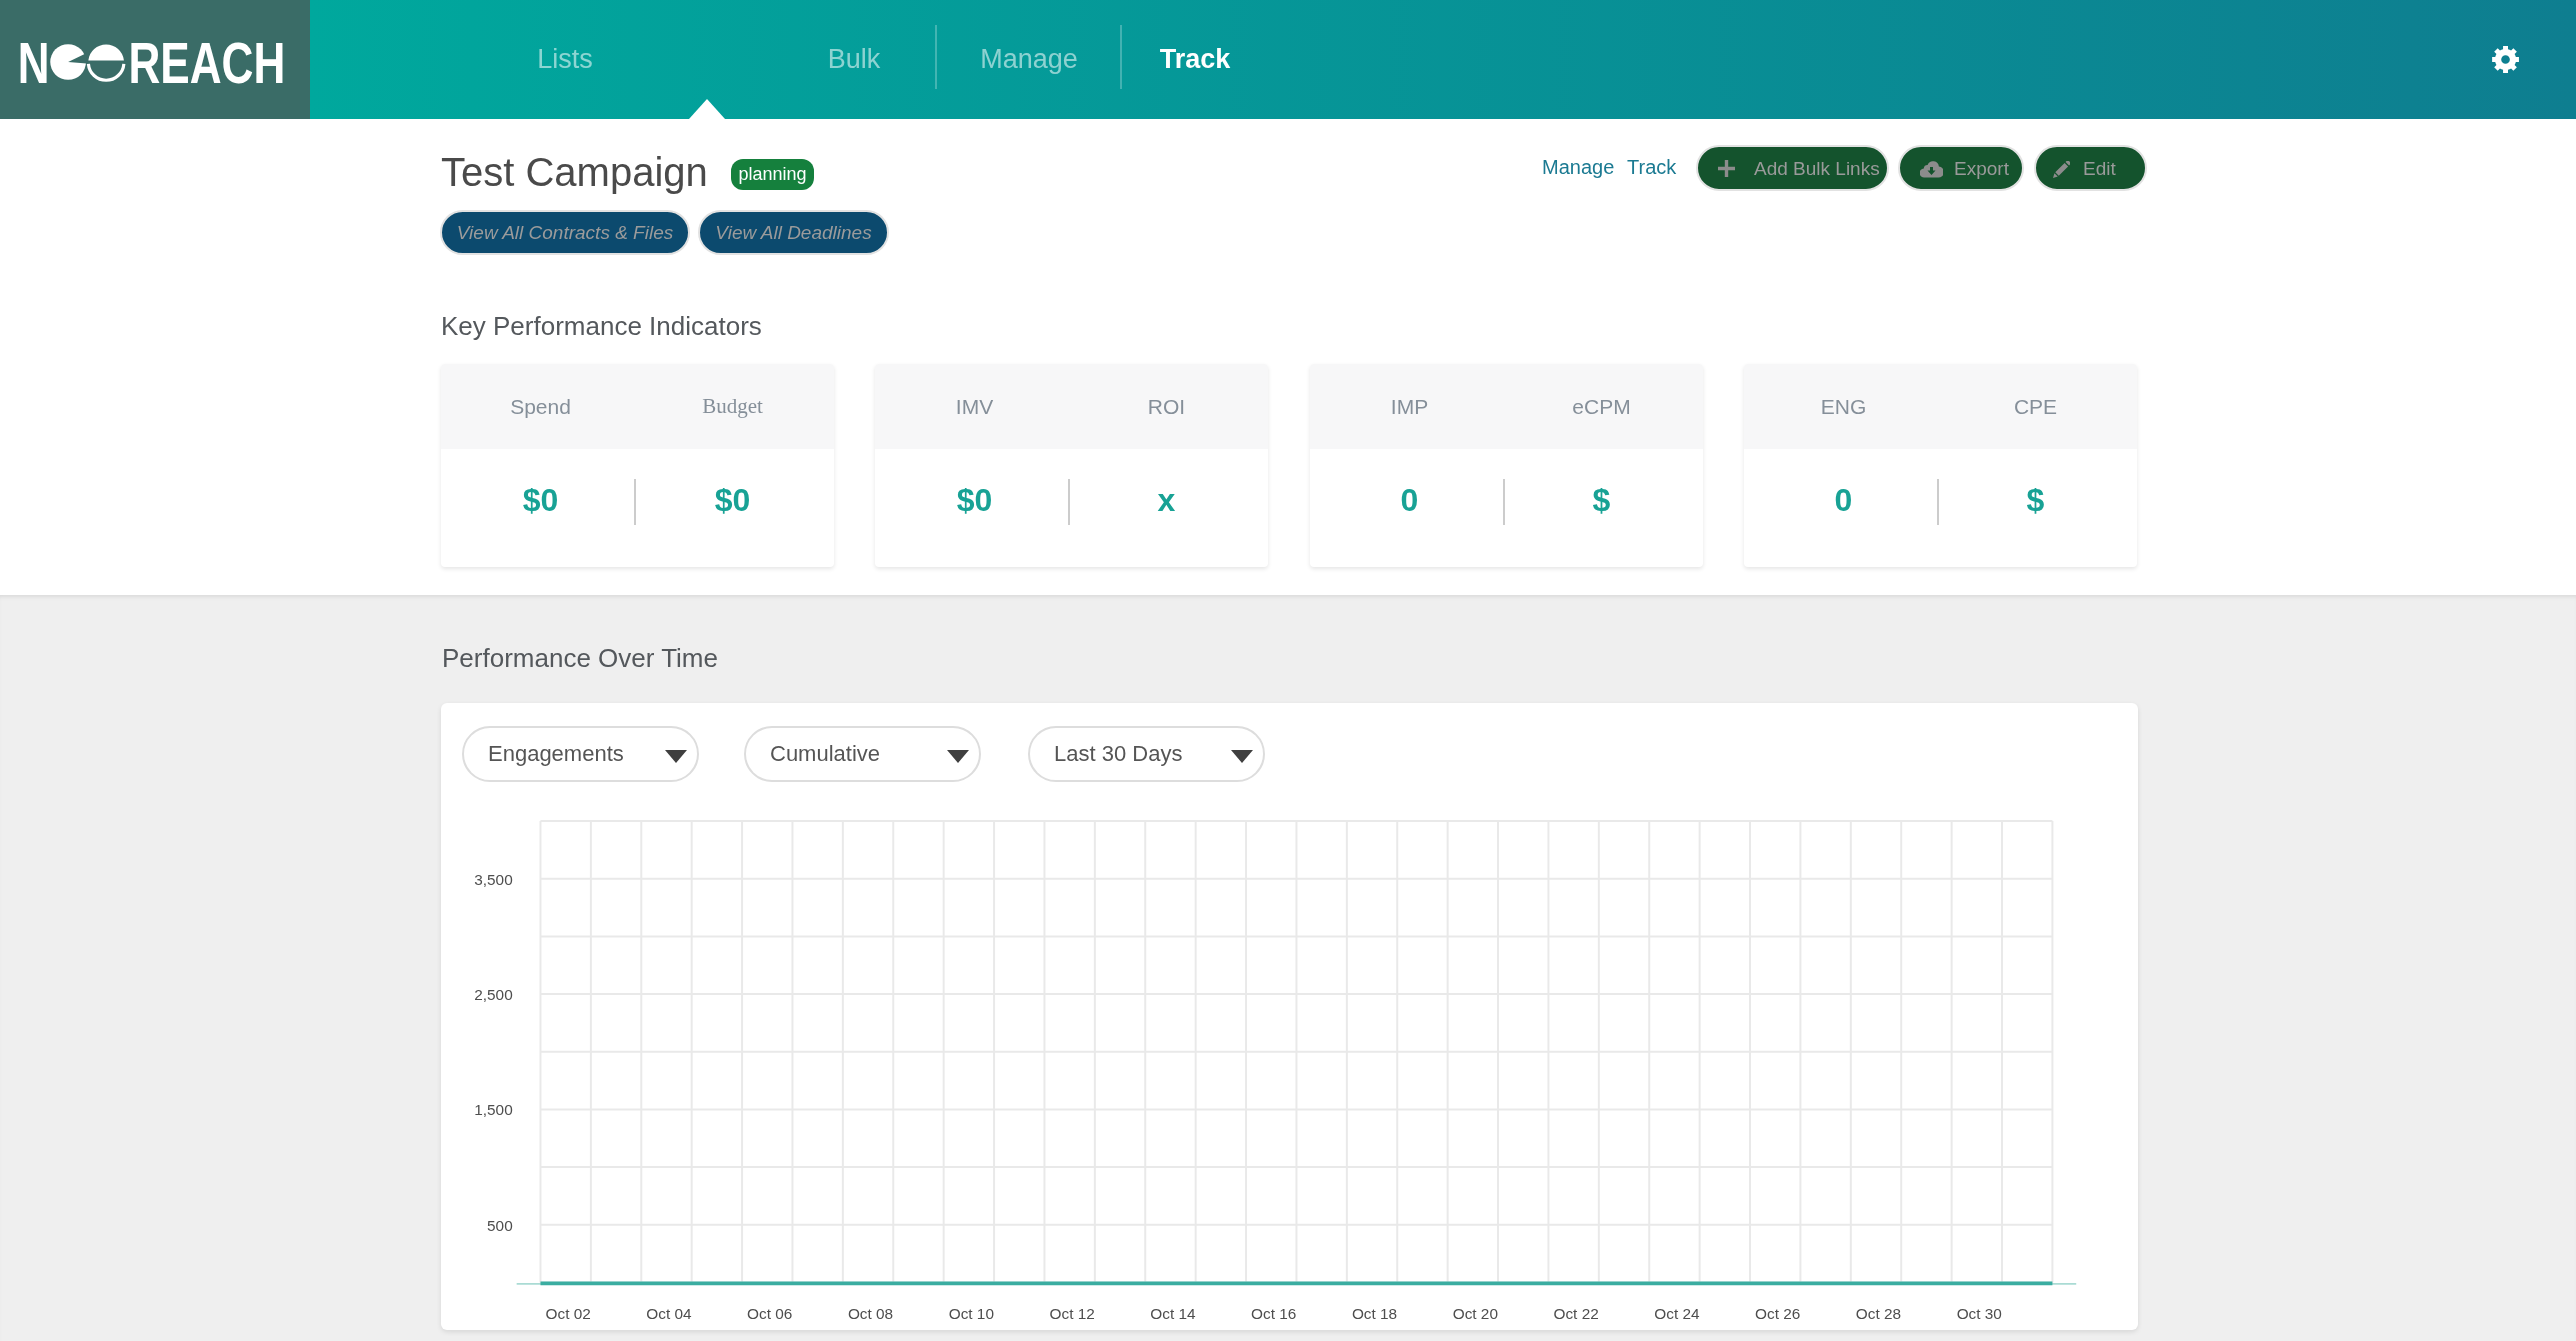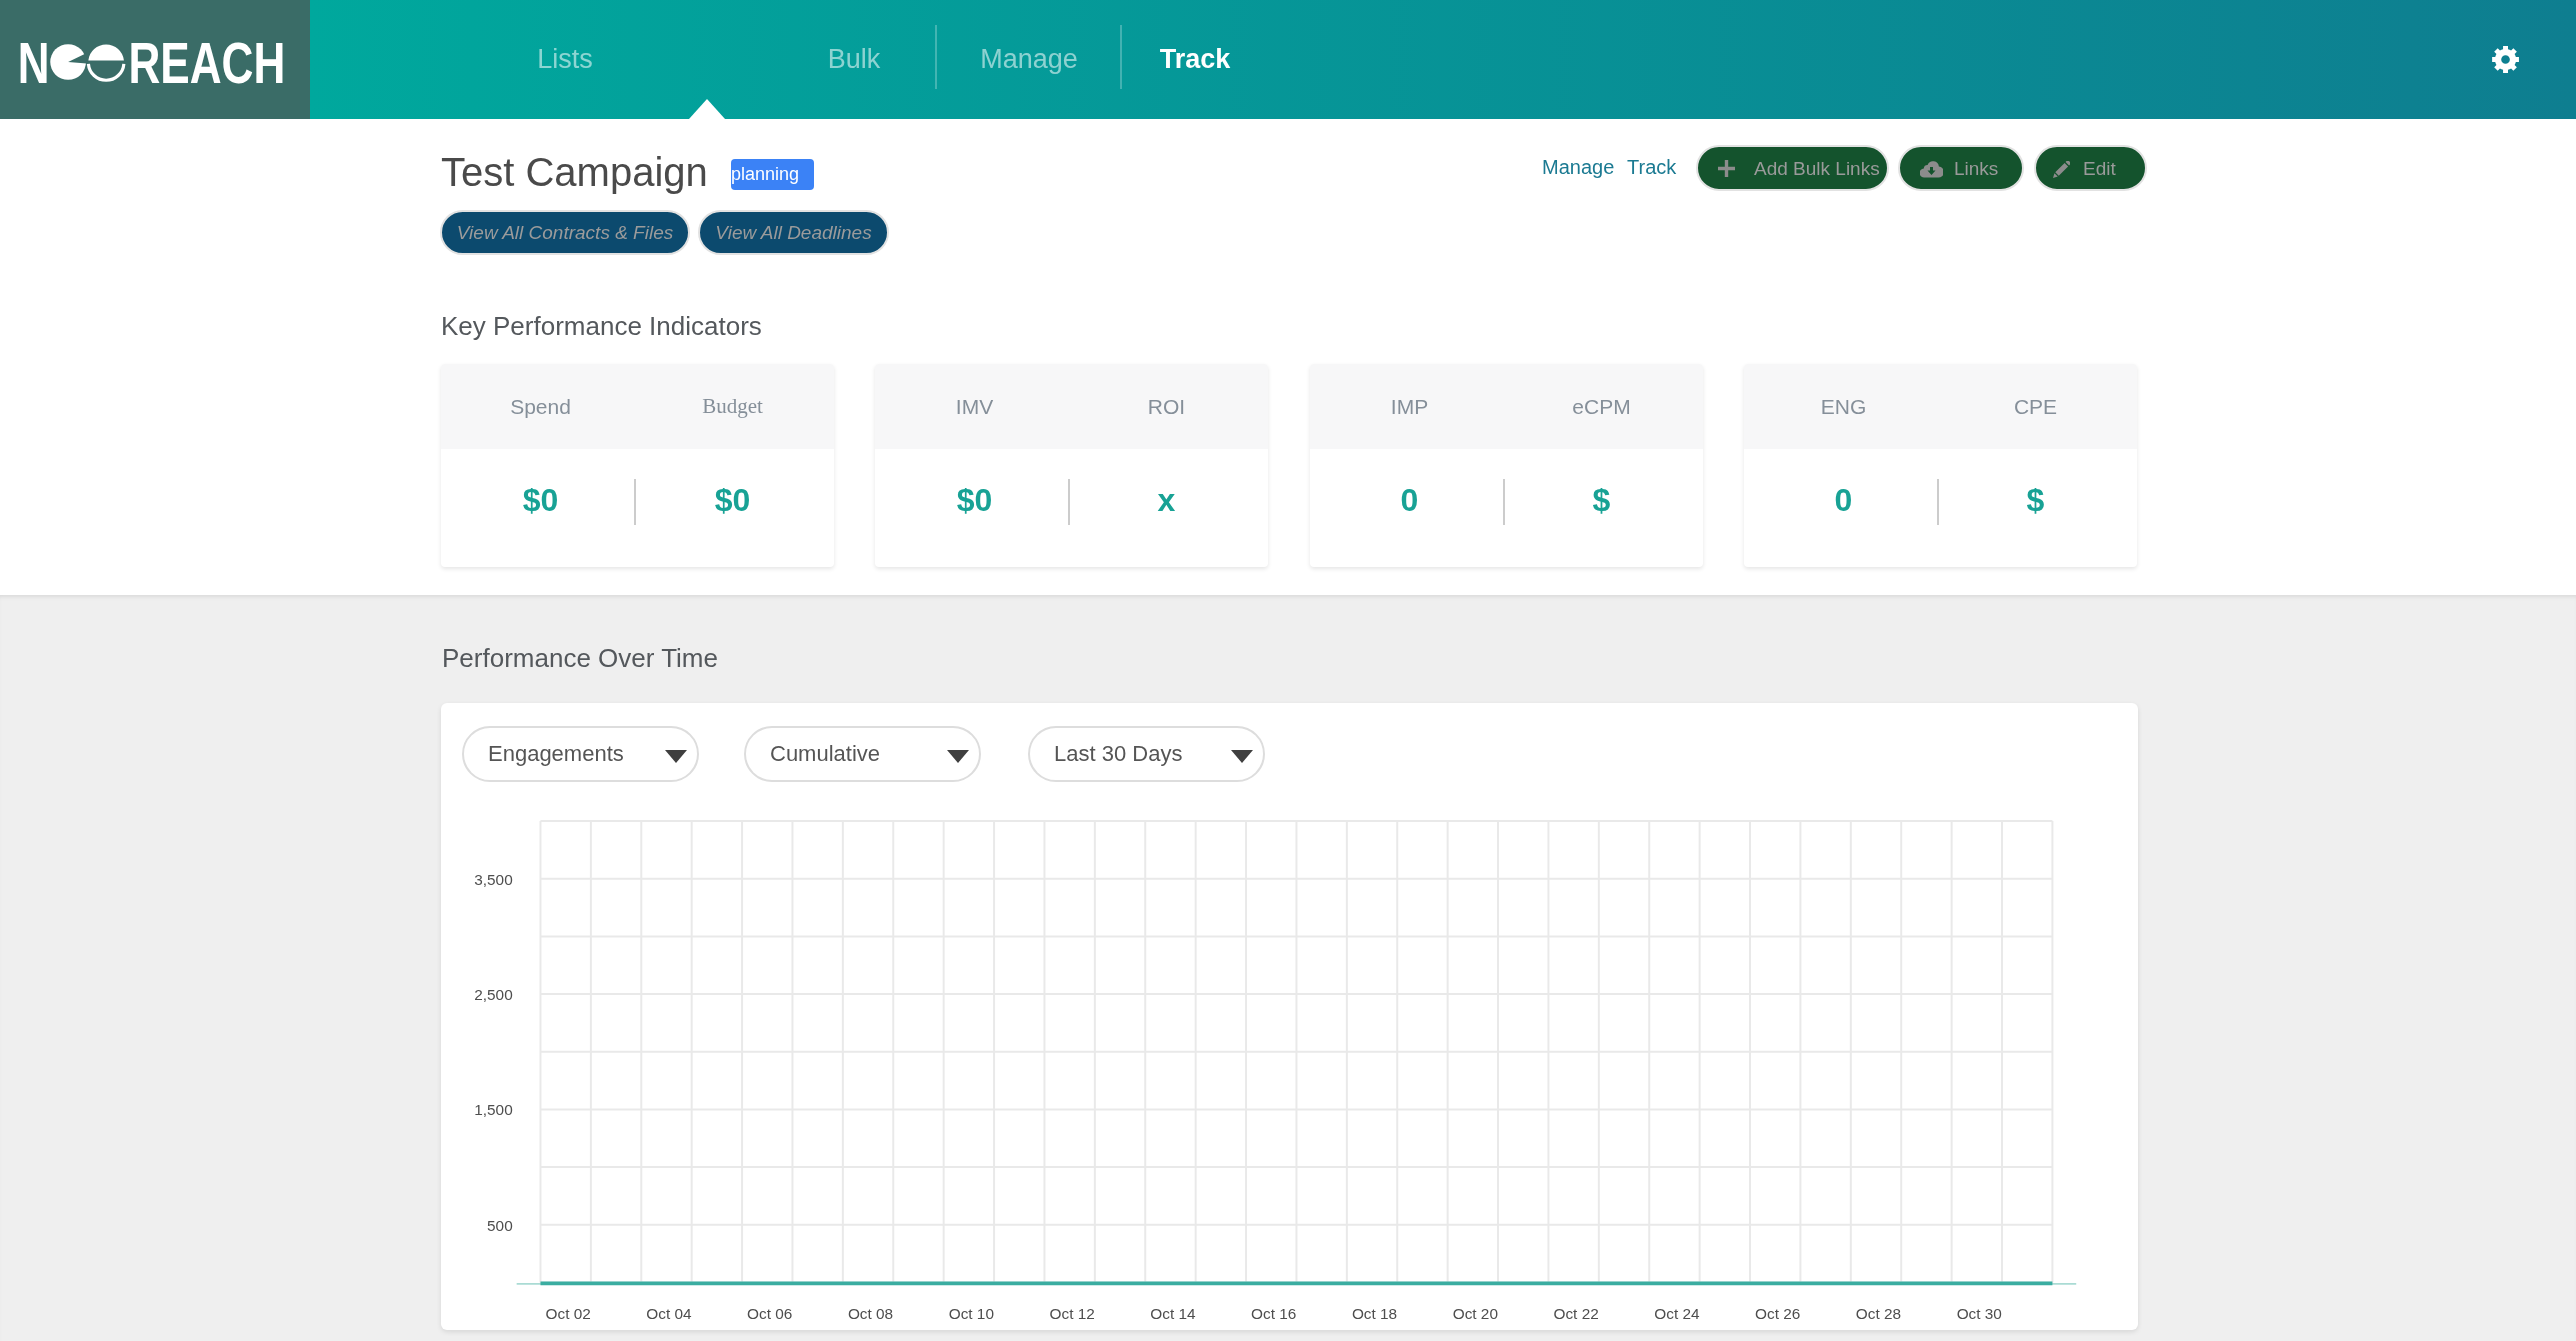--- a/index.html
+++ b/index.html
@@ -16,22 +16,22 @@
   #notch { position:absolute; left:689px; top:99px; width:0; height:0;
            border-left:18px solid transparent; border-right:18px solid transparent; border-bottom:20px solid #ffffff; }
   
   #white { position:absolute; left:0; top:119px; width:2576px; height:476px; background:#ffffff; }
   #gray { position:absolute; left:0; top:595px; width:2576px; height:746px; background:#efefef;
           box-shadow:inset 0 4px 5px -3px rgba(0,0,0,0.12); }
   #chartcard { position:absolute; left:441px; top:703px; width:1697px; height:627px; background:#ffffff;
                border-radius:6px; box-shadow:0 2px 5px rgba(0,0,0,0.10); }
   
   #title { position:absolute; left:441px; top:152px; font-size:40px; color:#4a4a4a; line-height:1; white-space:nowrap; }
-  #badge { position:absolute; left:731px; top:159px; width:83px; height:31px; background:#3b82f6; border-radius:4px;
-           color:#ffffff; font-size:18px; text-align:left; line-height:30px; }
+  #badge { position:absolute; left:731px; top:159px; width:83px; height:31px; background:#15803d; border-radius:12px;
+           color:#ffffff; font-size:18px; text-align:center; line-height:30px; }
   .pill { position:absolute; height:45px; border:2px solid #e2e2e2; border-radius:23px; background:#0c4a6e;
           color:#9b9b9b; font-size:19px; text-align:center; line-height:41px; white-space:nowrap;font-style:italic; }
   .btn  { position:absolute; top:145px; height:46px; border:2px solid #e2e2e2; border-radius:23px; background:#14532d;
           color:#9a9a9a; font-size:19px; }
   .btn span.lbl { position:absolute; top:0; line-height:43px; white-space:nowrap; }
   .tlink { position:absolute; top:157px; font-size:20px; color:#1b7a92; line-height:1; }
   #kpihead { position:absolute; left:441px; top:313px; font-size:26px; color:#54585c; line-height:1; }
   .card { position:absolute; top:364px; width:393px; height:203px; background:#ffffff; border-radius:4px;
           box-shadow:0 2px 4px rgba(0,0,0,0.10); }
   .card .hd { position:absolute; left:0; top:0; width:100%; height:85px; background:#f7f7f8; border-radius:4px 4px 0 0; }
@@ -86,21 +86,21 @@
 <div class="btn" style="left:1696px; width:193px;">
   <svg class="abs" style="left:20px; top:13px;" width="17" height="17" viewBox="0 0 17 17">
     <path fill="#8c8c8c" d="M6.8 0 H10.2 V6.8 H17 V10.2 H10.2 V17 H6.8 V10.2 H0 V6.8 H6.8 Z"></path>
   </svg>
   <span class="lbl" style="left:56px;">Add Bulk Links</span>
 </div>
 <div class="btn" style="left:1898px; width:126px;">
   <svg class="abs" style="left:20px; top:12px;" width="23" height="20" viewBox="0 0 23 20">
     <path fill="#8c8c8c" d="M18.9 7.6 A5.9 5.9 0 0 0 7.6 5.9 A3.5 3.5 0 0 0 3.8 9.4 A4.6 4.6 0 0 0 4.6 18.6 L18 18.6 A4.6 4.6 0 0 0 18.9 7.6 Z M11.5 16 L7.5 11.5 L10 11.5 L10 8 L13 8 L13 11.5 L15.5 11.5 Z"></path>
   </svg>
-  <span class="lbl" style="left:54px;">Links</span>
+  <span class="lbl" style="left:54px;">Export</span>
 </div>
 <div class="btn" style="left:2034px; width:113px;">
   <svg class="abs" style="left:17px; top:14px;" width="17" height="17" viewBox="0 0 18 18">
     <path fill="#8c8c8c" d="M0 18 L1.5 12.9 L5.1 16.5 Z M2.4 11.9 L12.3 2 L16 5.7 L6.1 15.6 Z M13.3 1 L14.6 -0.3 A1.4 1.4 0 0 1 16.6 -0.3 L18.3 1.4 A1.4 1.4 0 0 1 18.3 3.4 L17 4.7 Z"></path>
   </svg>
   <span class="lbl" style="left:47px;">Edit</span>
 </div>
 
 <div id="kpihead">Key Performance Indicators</div>
 

